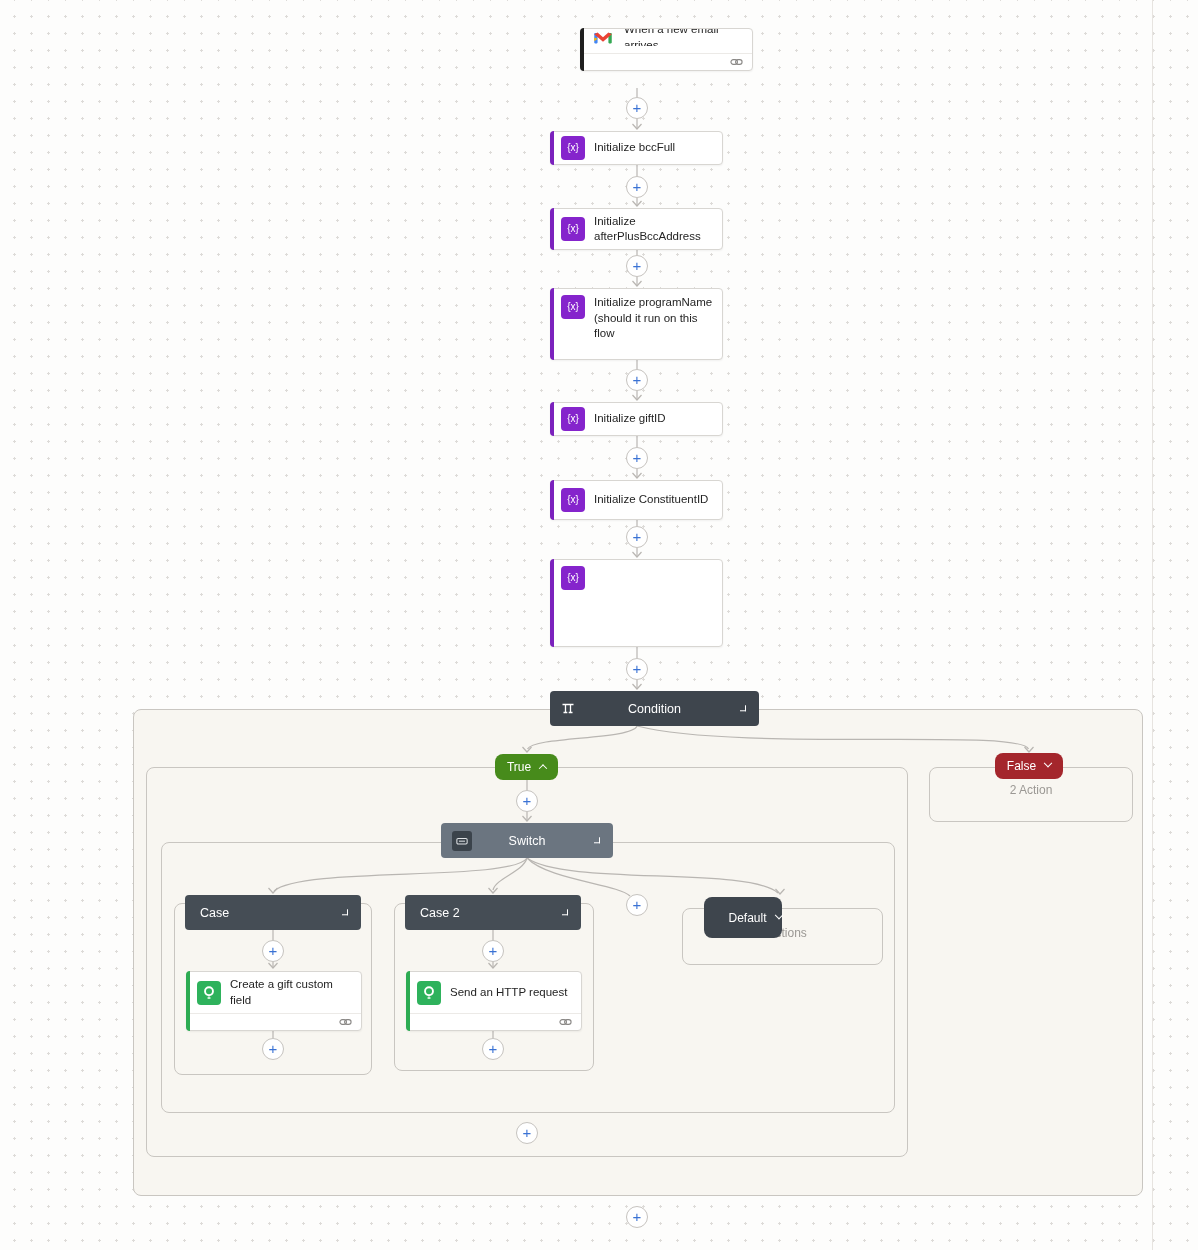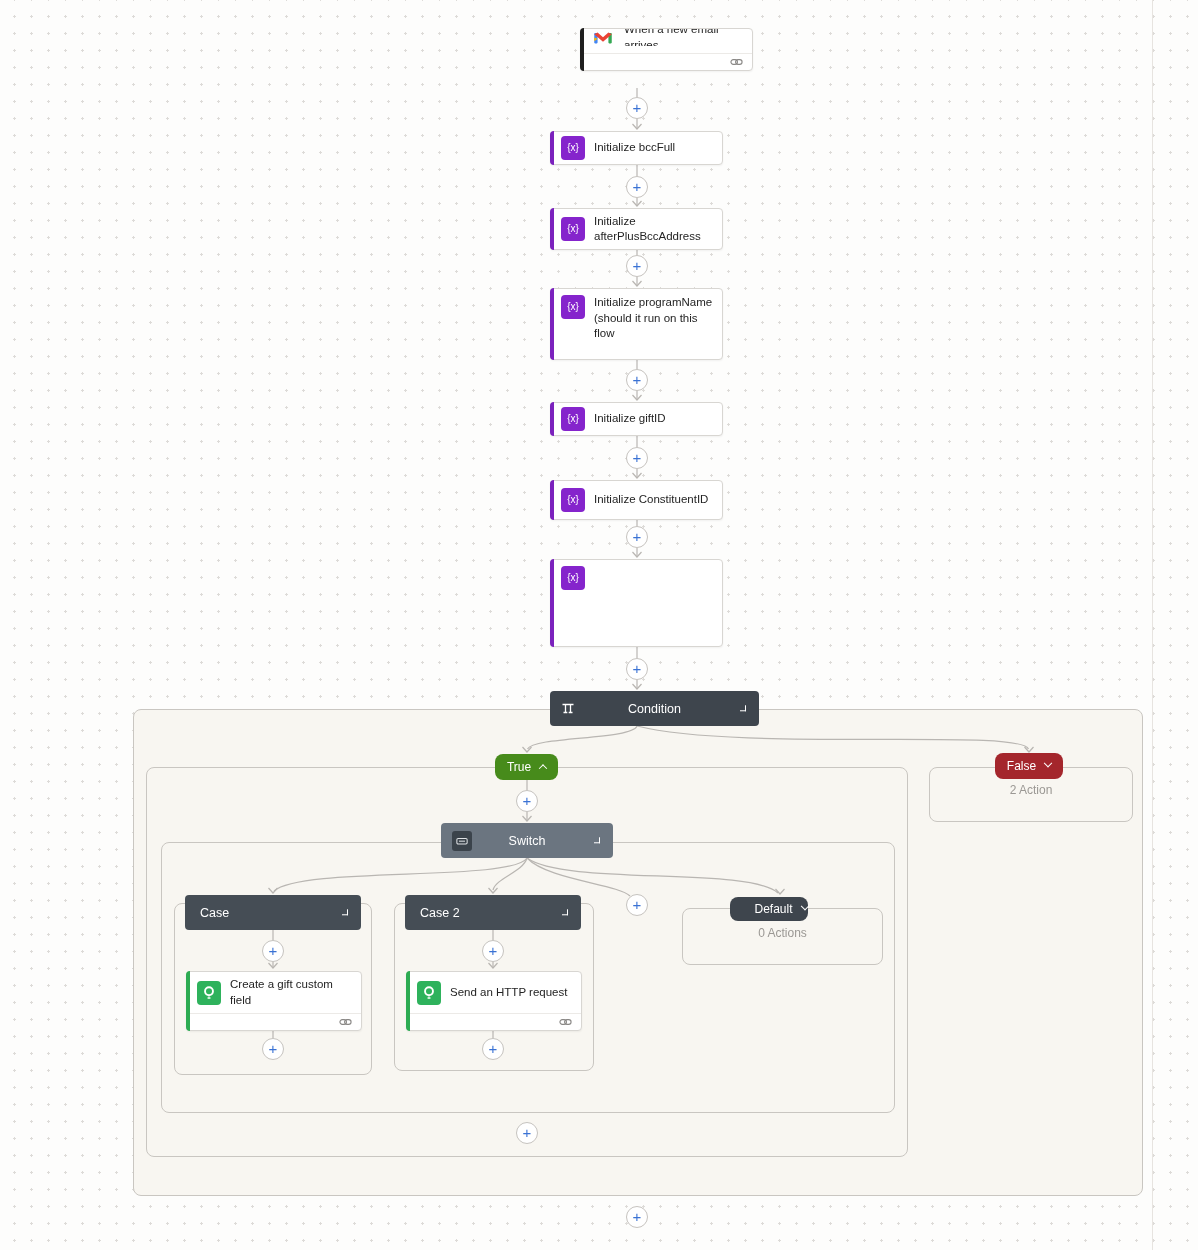--- a/index.html
+++ b/index.html
@@ -214,21 +214,21 @@
         </svg>
     </span>
     <span class="hlabel">Switch</span>
     <span class="hchev chev-up"></span>
   </div>
   <div class="hdr" style="left:405px;top:895px;width:176px;height:35px;background:var(--case-header-bg,#454d55);">
     <span class="hlabel left">Case 2</span>
     <span class="hchev chev-up"></span>
   </div>
 
-  <div class="badge" style="left:730px;top:897px;width:78px;height:24px;background:var(--default-bg,#3e454d);padding-left:24px;">
+  <div class="badge" style="left:704px;top:897px;width:78px;height:41px;background:var(--default-bg,#3e454d);padding-left:24px;">
     <span>Default</span>
     <span class="chev-down"></span>
   </div>
 
   <div class="card" style="left:406px;top:971px;width:176px;height:60px;">
     <span class="accent" style="background:var(--action-accent,#2dab52);"></span>
     <div class="body">
       <span class="icon-sq" style="background:var(--action-icon-bg,#2eb25c);">
         <svg width="18" height="18" viewBox="0 0 20 20">
             <circle cx="10" cy="8" r="4.4" fill="none" stroke="#fff" stroke-width="2.1"></circle>

